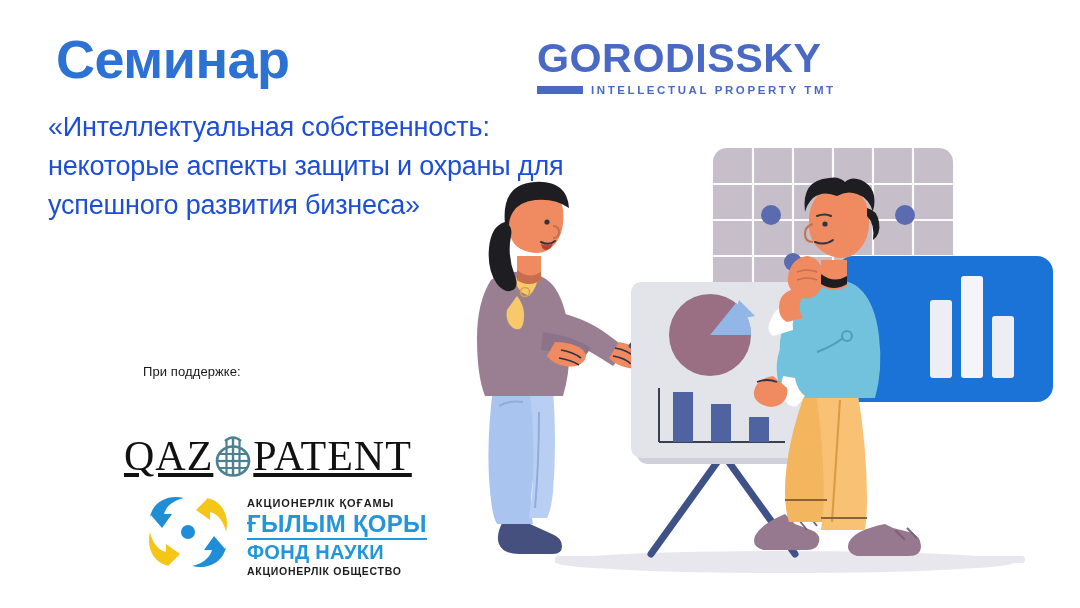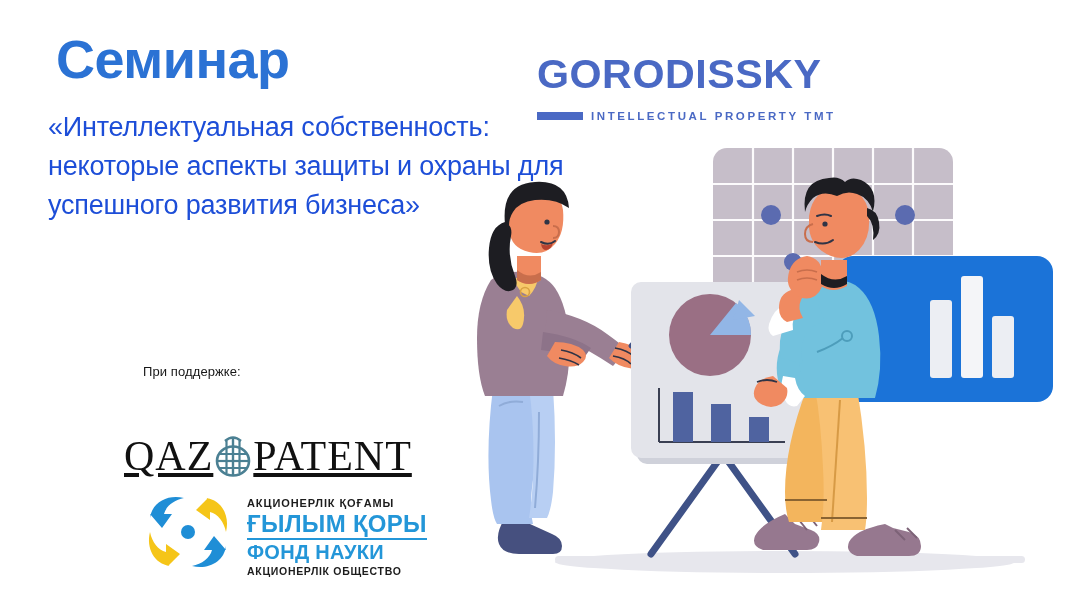--- a/index.html
+++ b/index.html
@@ -24,31 +24,31 @@
   }
   .seminar-subtitle{
     position:absolute;left:48px;top:108px;width:520px;
     font-size:27px;font-weight:normal;
     color:#1d4ed8;
     line-height:1.44;
     letter-spacing:-0.2px;
   }
 
   
-  .gorodissky{position:absolute;left:537px;top:54px;width:260px;}
+  .gorodissky{position:absolute;left:537px;top:38px;width:260px;}
   .gorodissky-word{
     font-size:40px;font-weight:bold;color:#4a69c4;
     letter-spacing:0.5px;line-height:1;
     text-align:center;
     font-family:"Liberation Sans","DejaVu Sans",sans-serif;
     transform:scaleX(1.03);
     transform-origin:left center;
   }
   .gorodissky-sub{
-    display:flex;align-items:center;gap:8px;margin-top:16px;
+    display:flex;align-items:center;gap:8px;margin-top:6px;
   }
   .gorodissky-dash{
     width:46px;height:8px;background:#4a69c4;flex:none;
   }
   .gorodissky-tag{
     font-size:11.5px;font-weight:bold;color:#4a69c4;
     letter-spacing:2.6px;white-space:nowrap;
   }
 
   

